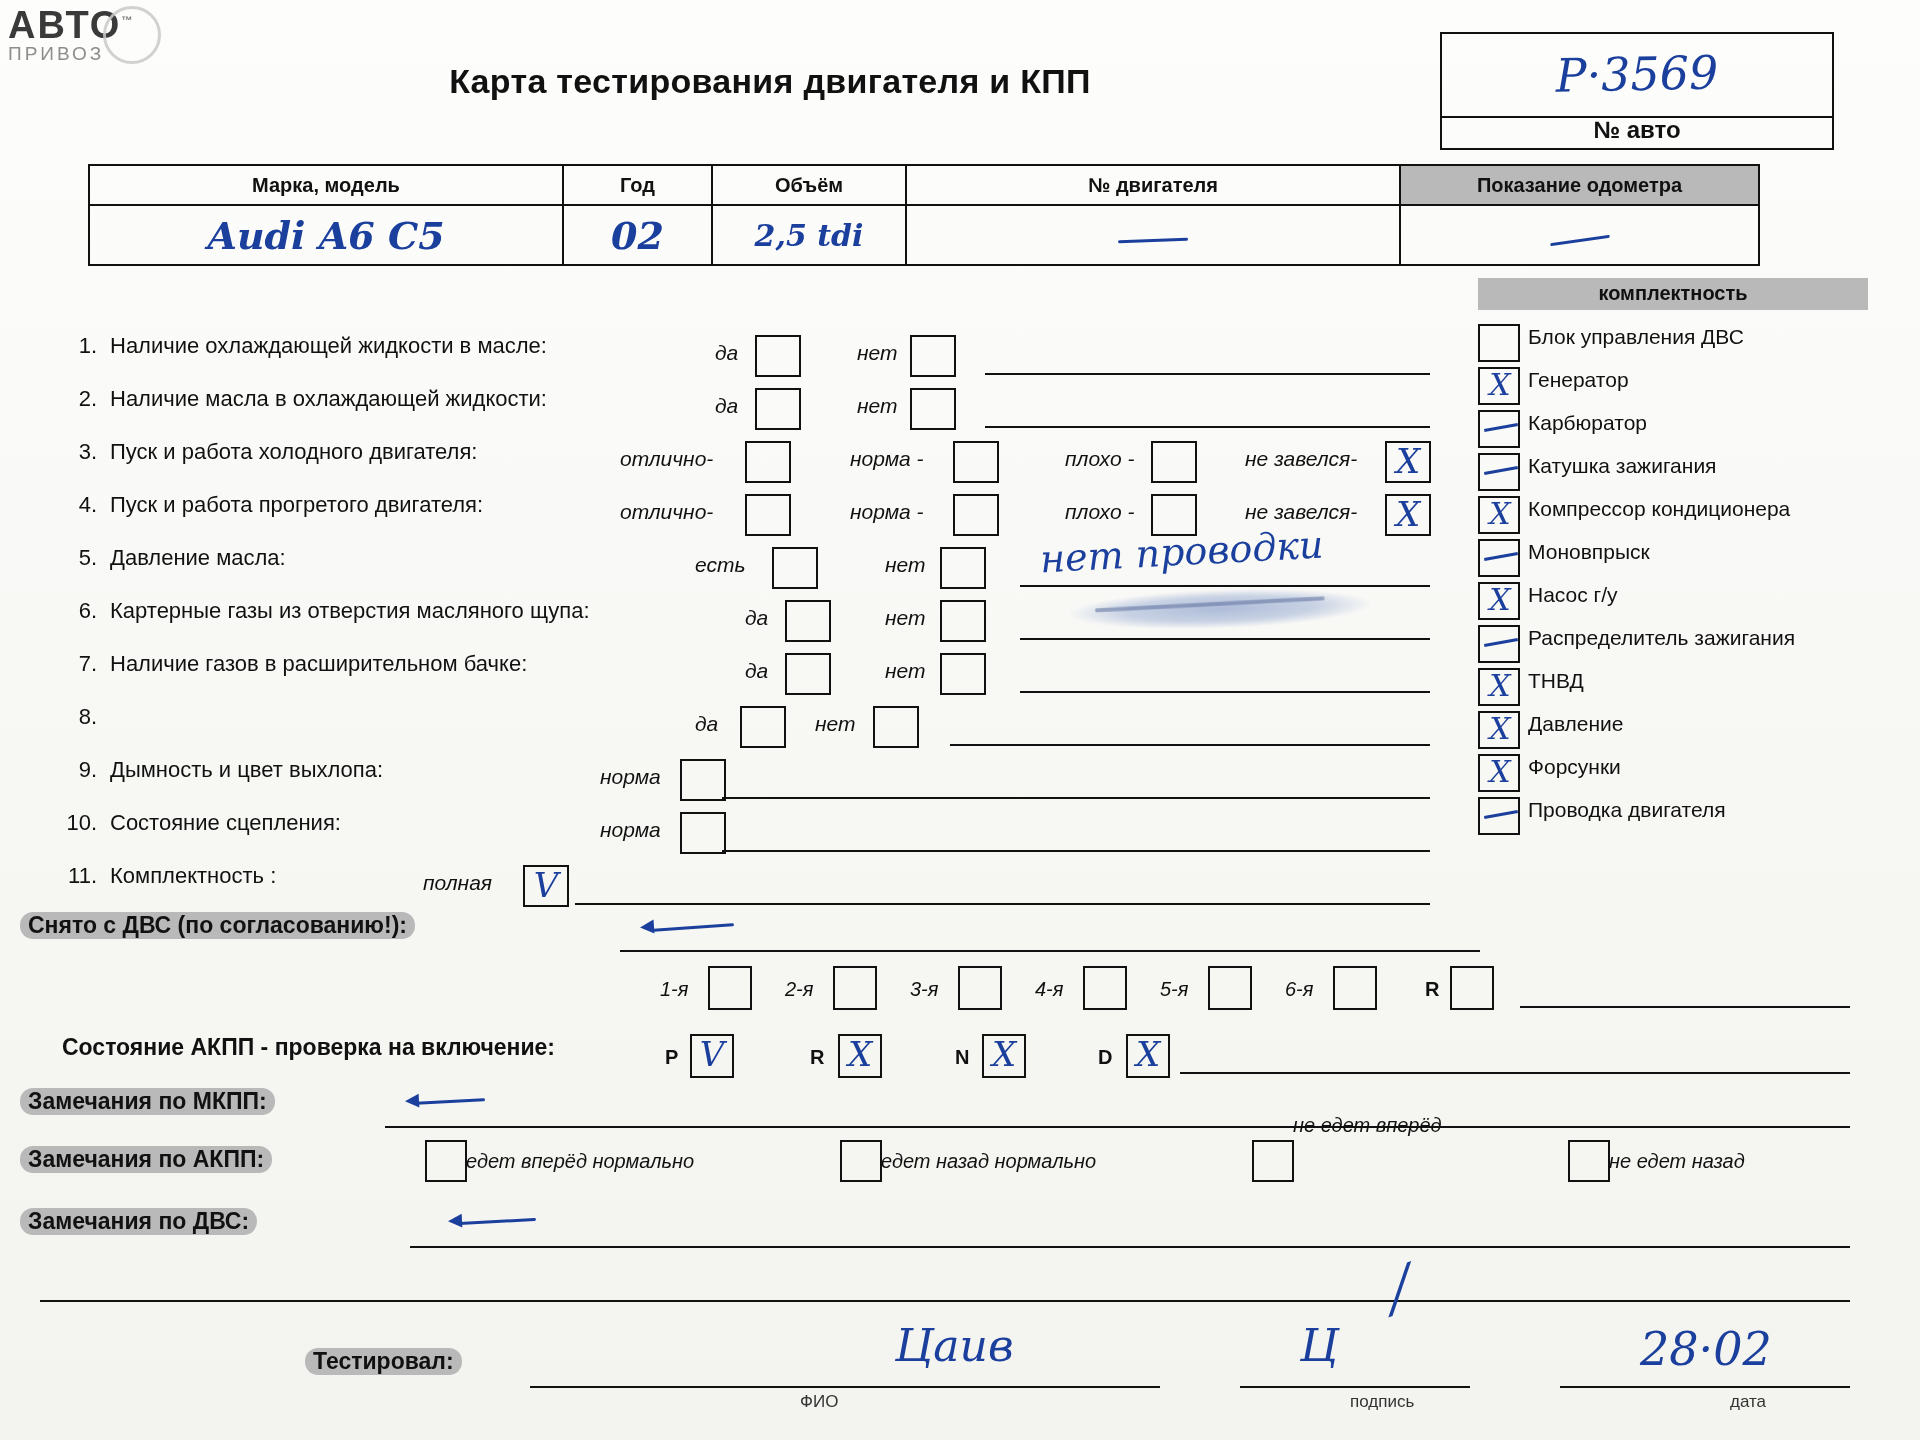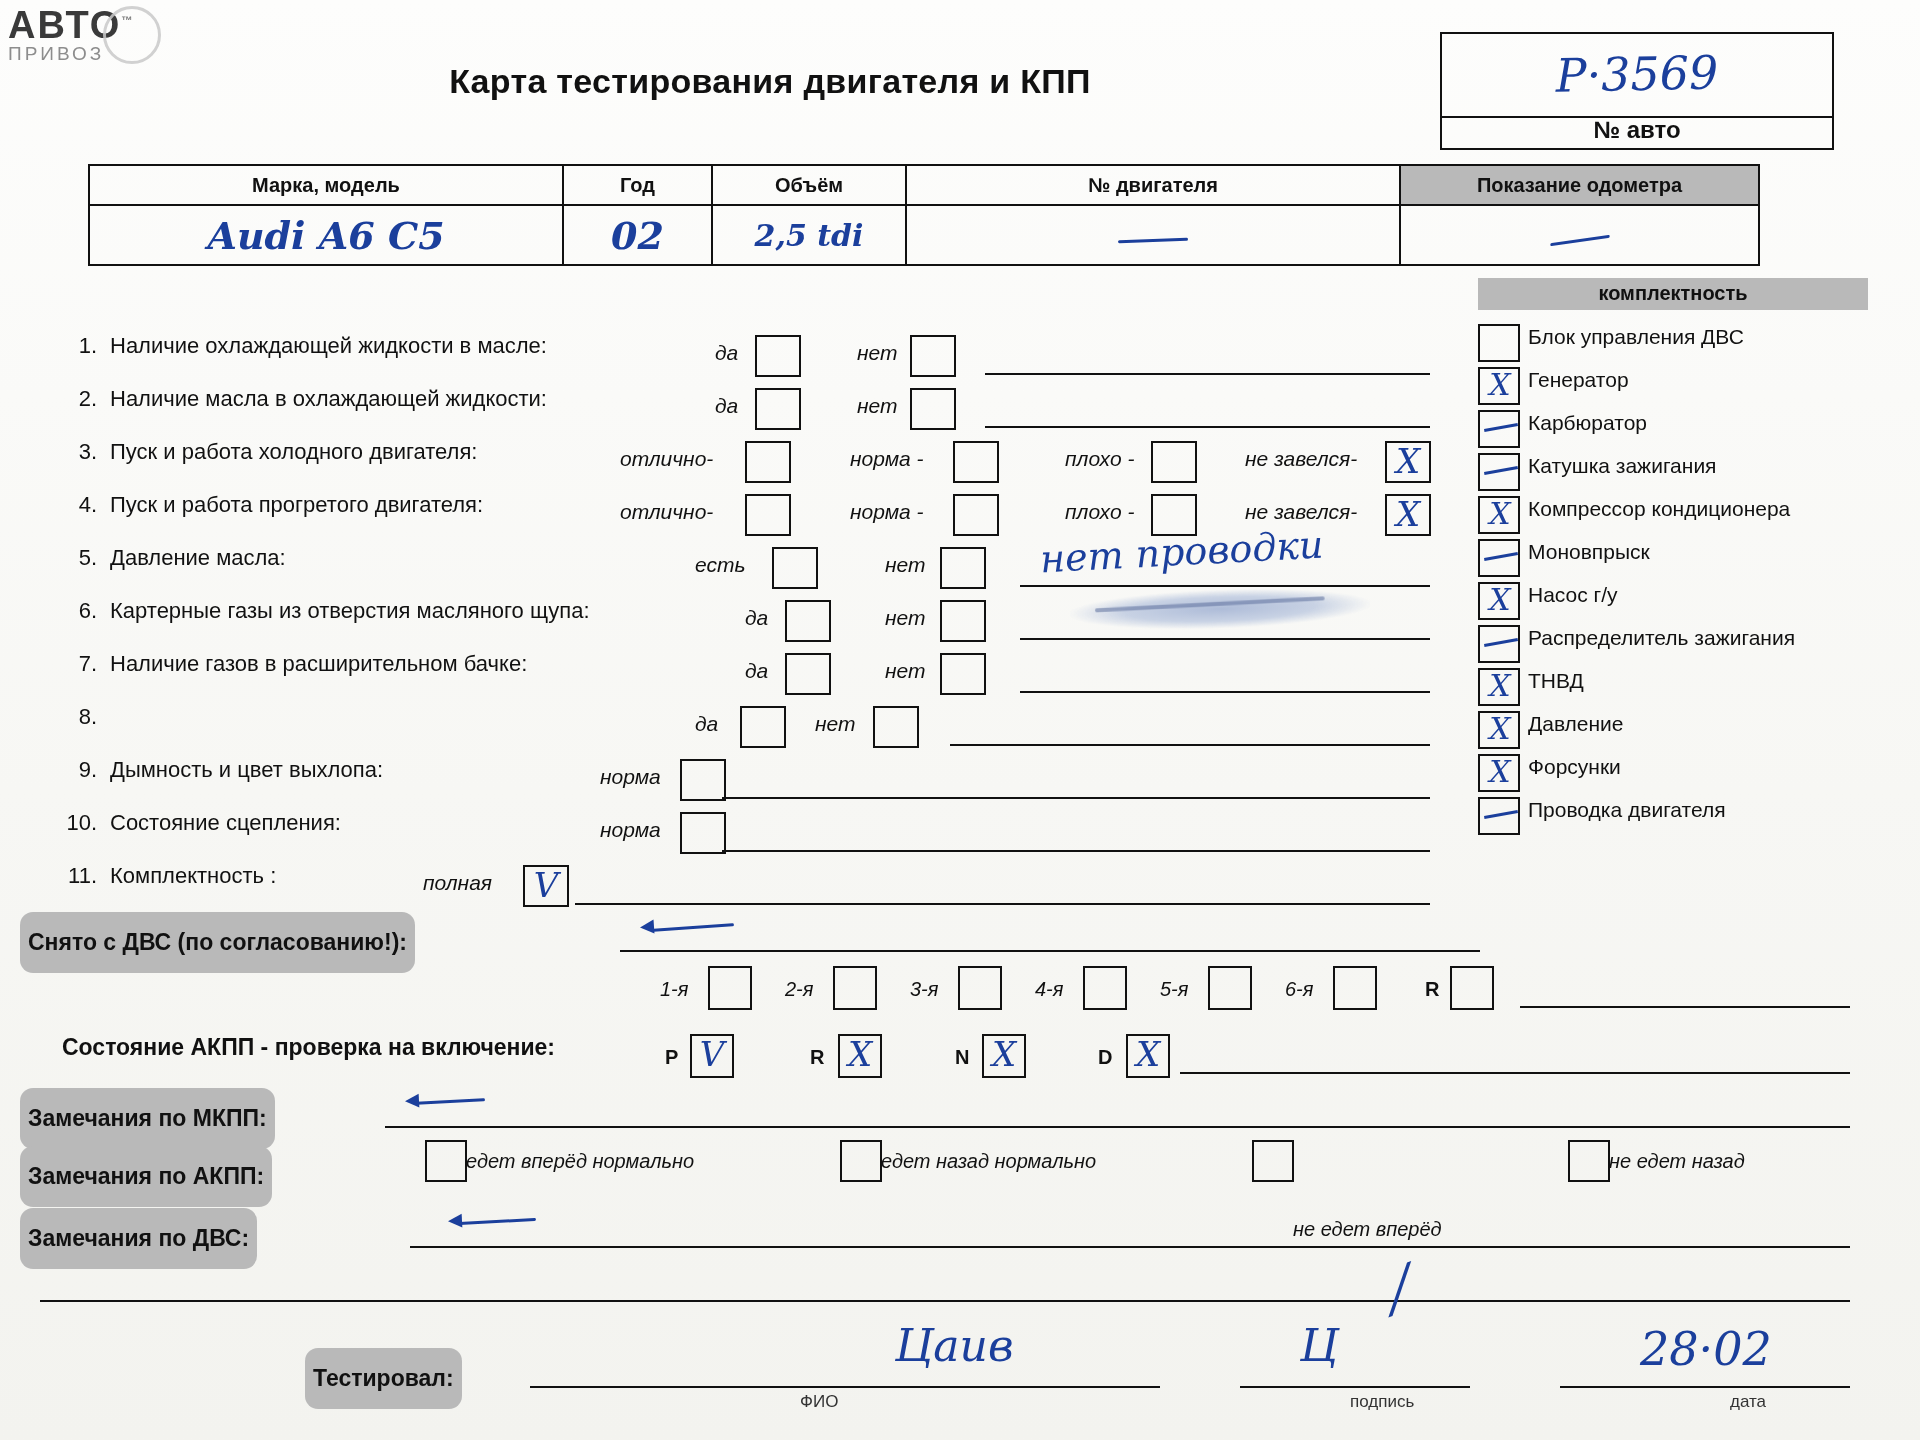--- a/index.html
+++ b/index.html
@@ -61,21 +61,21 @@
   
   .kl{position:absolute;left:1478px;top:322px;width:400px;}
   .krow{position:relative;height:43px;}
   .kbox{position:absolute;left:0;top:2px;width:38px;height:34px;border:2px solid #111;}
   .klabel{position:absolute;left:50px;top:3px;font-size:21px;white-space:nowrap;}
   .ktick{position:absolute;left:0;top:-4px;width:40px;height:40px;color:#1b3f9c;font-size:30px;
          text-align:center;line-height:40px;font-family:"DejaVu Serif",serif;font-style:italic;}
   .kdash{position:absolute;left:4px;top:14px;width:34px;height:3px;background:#1b3f9c;transform:rotate(-10deg);}
 
   
-  .greylbl{position:absolute;background:#b9b9b9;font-weight:bold;font-size:23px;padding:17px 8px;border-radius:13px;}
+  .greylbl{position:absolute;background:#b9b9b9;font-weight:bold;font-size:23px;padding:0 8px;border-radius:13px;}
   .boldlbl{position:absolute;font-weight:bold;font-size:23px;}
 
   
   .gearbox{position:absolute;width:40px;height:40px;border:2px solid #111;}
   .gearlbl{position:absolute;font-style:italic;font-size:20px;}
 
   
   .note{position:absolute;left:1040px;top:530px;color:#1b3f9c;font-family:"DejaVu Serif",serif;
         font-style:italic;font-size:38px;transform:rotate(-3deg);white-space:nowrap;}
   .scribble{position:absolute;left:1070px;top:590px;width:300px;height:38px;
@@ -372,21 +372,21 @@
     <div class="shaft" style="left:10px;top:8px;width:70px;transform:rotate(-3deg)"></div>
     <div class="head" style="left:0px;top:2px;transform:rotate(-3deg)"></div>
   </div>
 
   <div class="greylbl" style="left:20px;top:1146px">Замечания по АКПП:</div>
   <div class="gearbox" style="left:425px;top:1140px;width:38px;height:38px"></div>
   <div class="gearlbl" style="left:466px;top:1150px">едет вперёд нормально</div>
   <div class="gearbox" style="left:840px;top:1140px;width:38px;height:38px"></div>
   <div class="gearlbl" style="left:881px;top:1150px">едет назад нормально</div>
   <div class="gearbox" style="left:1252px;top:1140px;width:38px;height:38px"></div>
-  <div class="gearlbl" style="left:1293px;top:1218px">не едет вперёд</div>
+  <div class="gearlbl" style="left:1293px;top:1114px">не едет вперёд</div>
   <div class="gearbox" style="left:1568px;top:1140px;width:38px;height:38px"></div>
   <div class="gearlbl" style="left:1609px;top:1150px">не едет назад</div>
 
   <div class="greylbl" style="left:20px;top:1208px">Замечания по ДВС:</div>
   <div class="line" style="left:410px;top:1246px;width:1440px"></div>
   <div class="arrow" style="left:448px;top:1212px;width:90px;height:20px">
     <div class="shaft" style="left:10px;top:8px;width:78px;transform:rotate(-3deg)"></div>
     <div class="head" style="left:0px;top:2px;transform:rotate(-3deg)"></div>
   </div>
   <div class="line" style="left:40px;top:1300px;width:1810px"></div>

